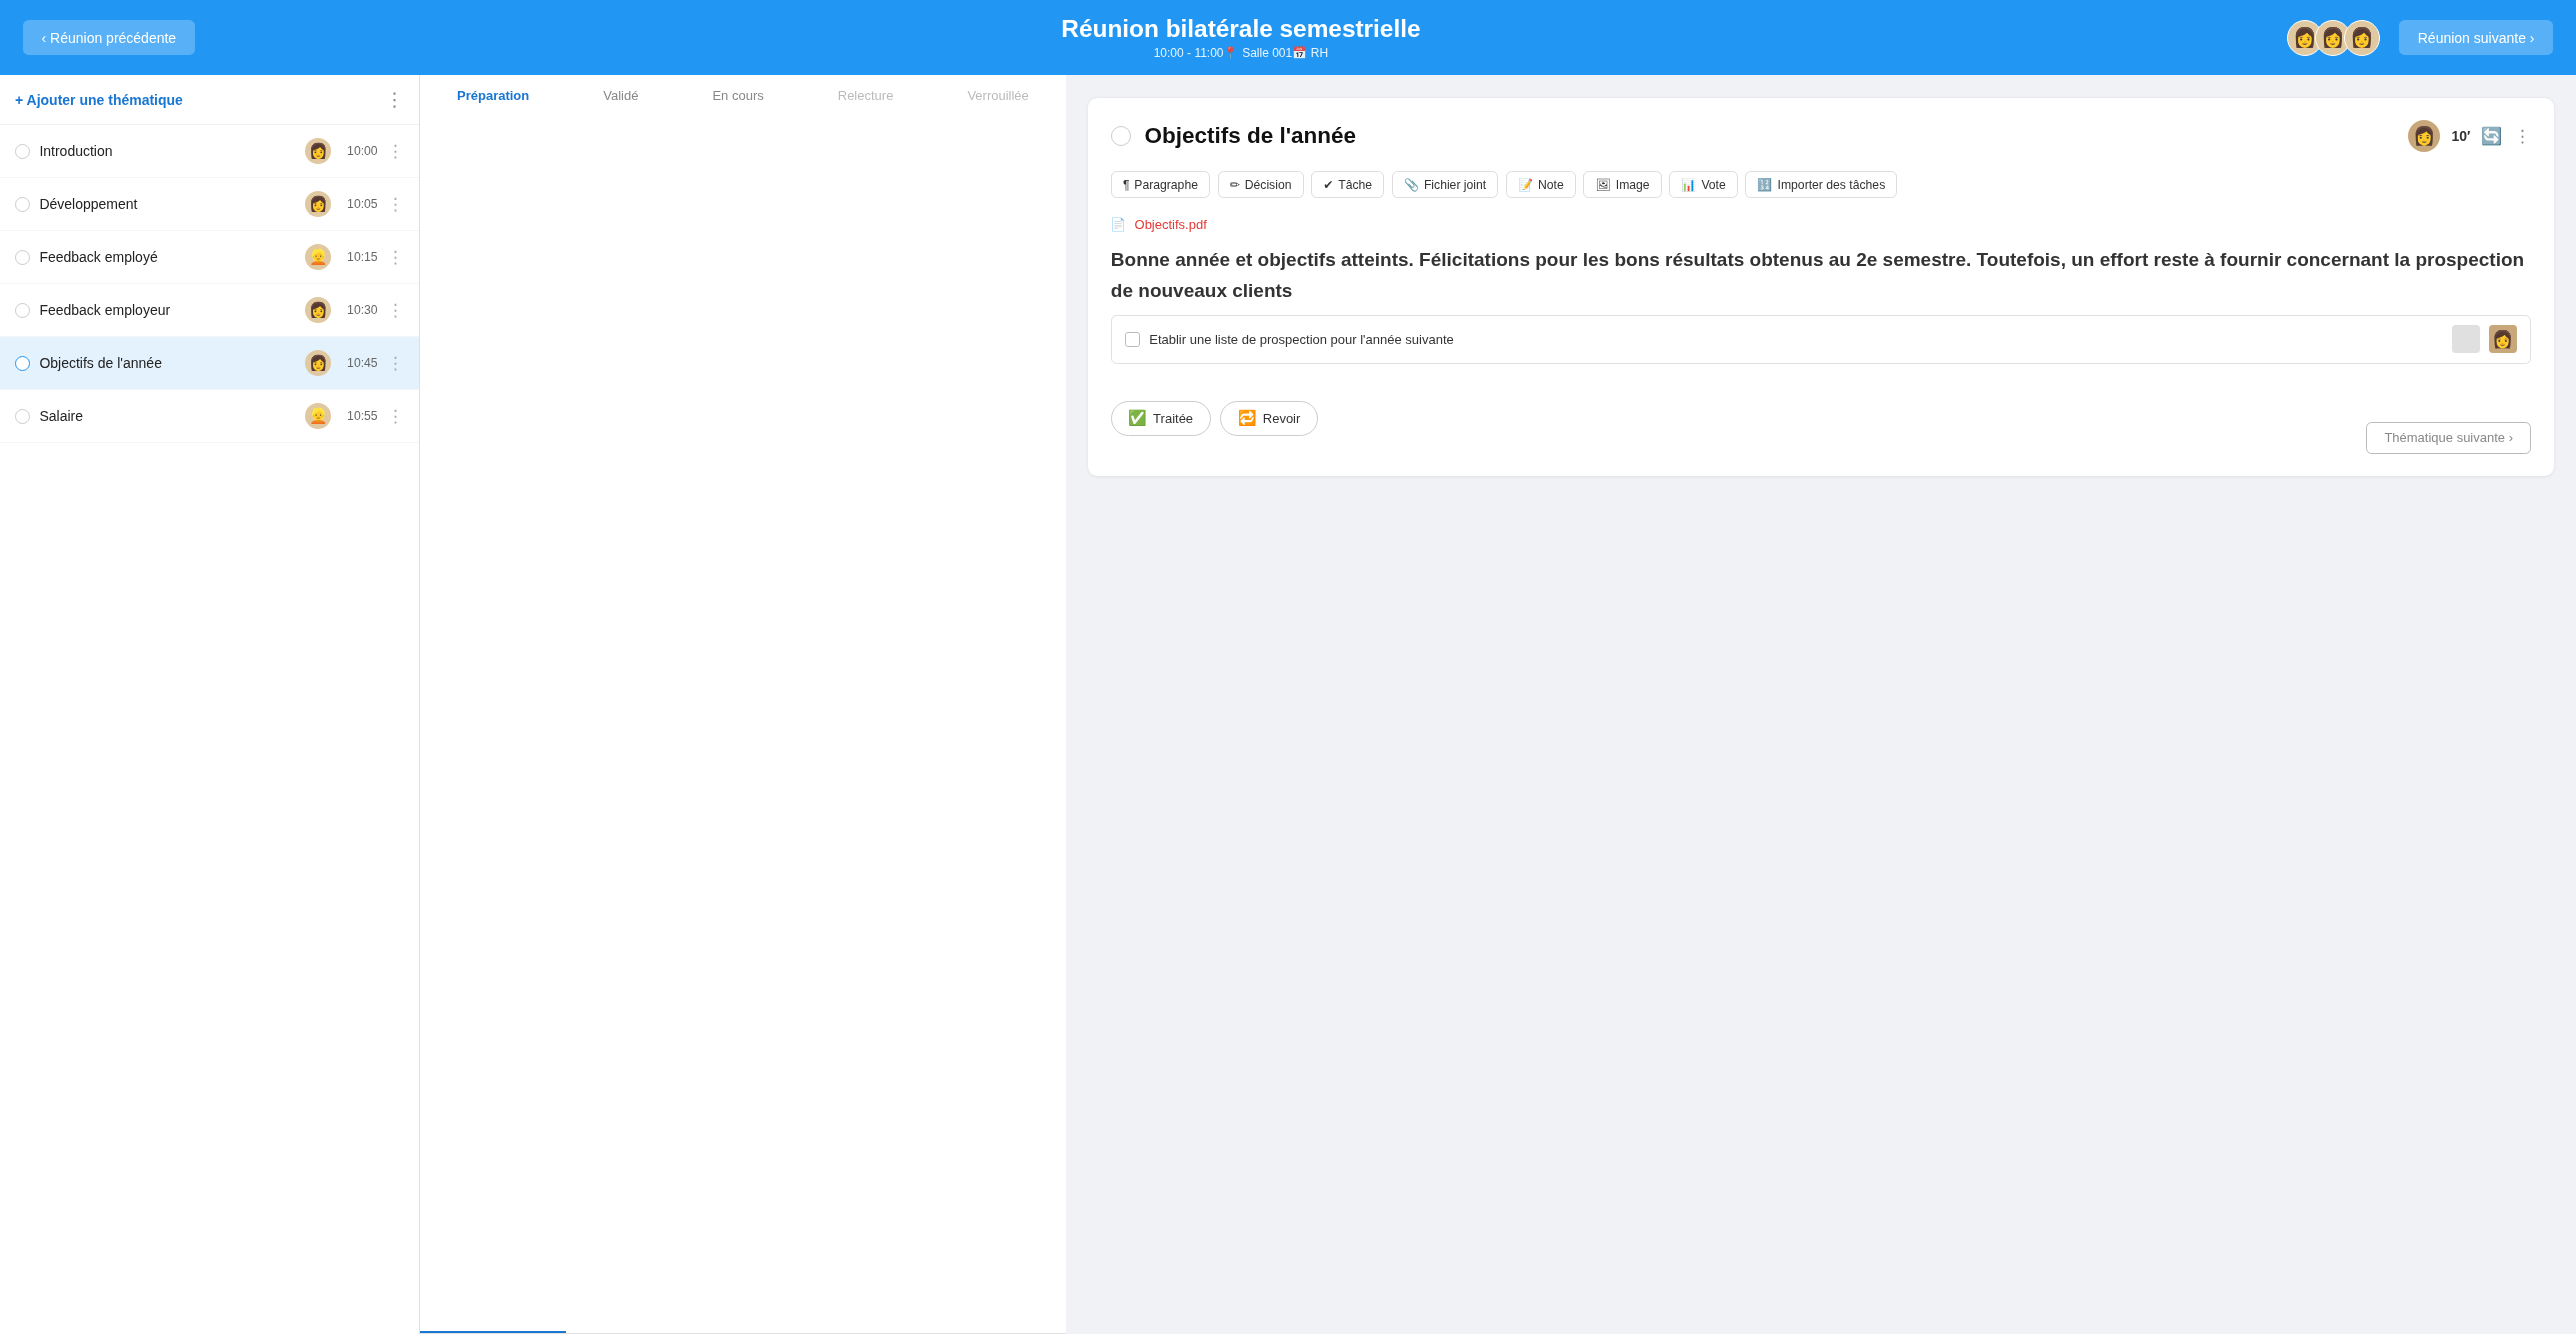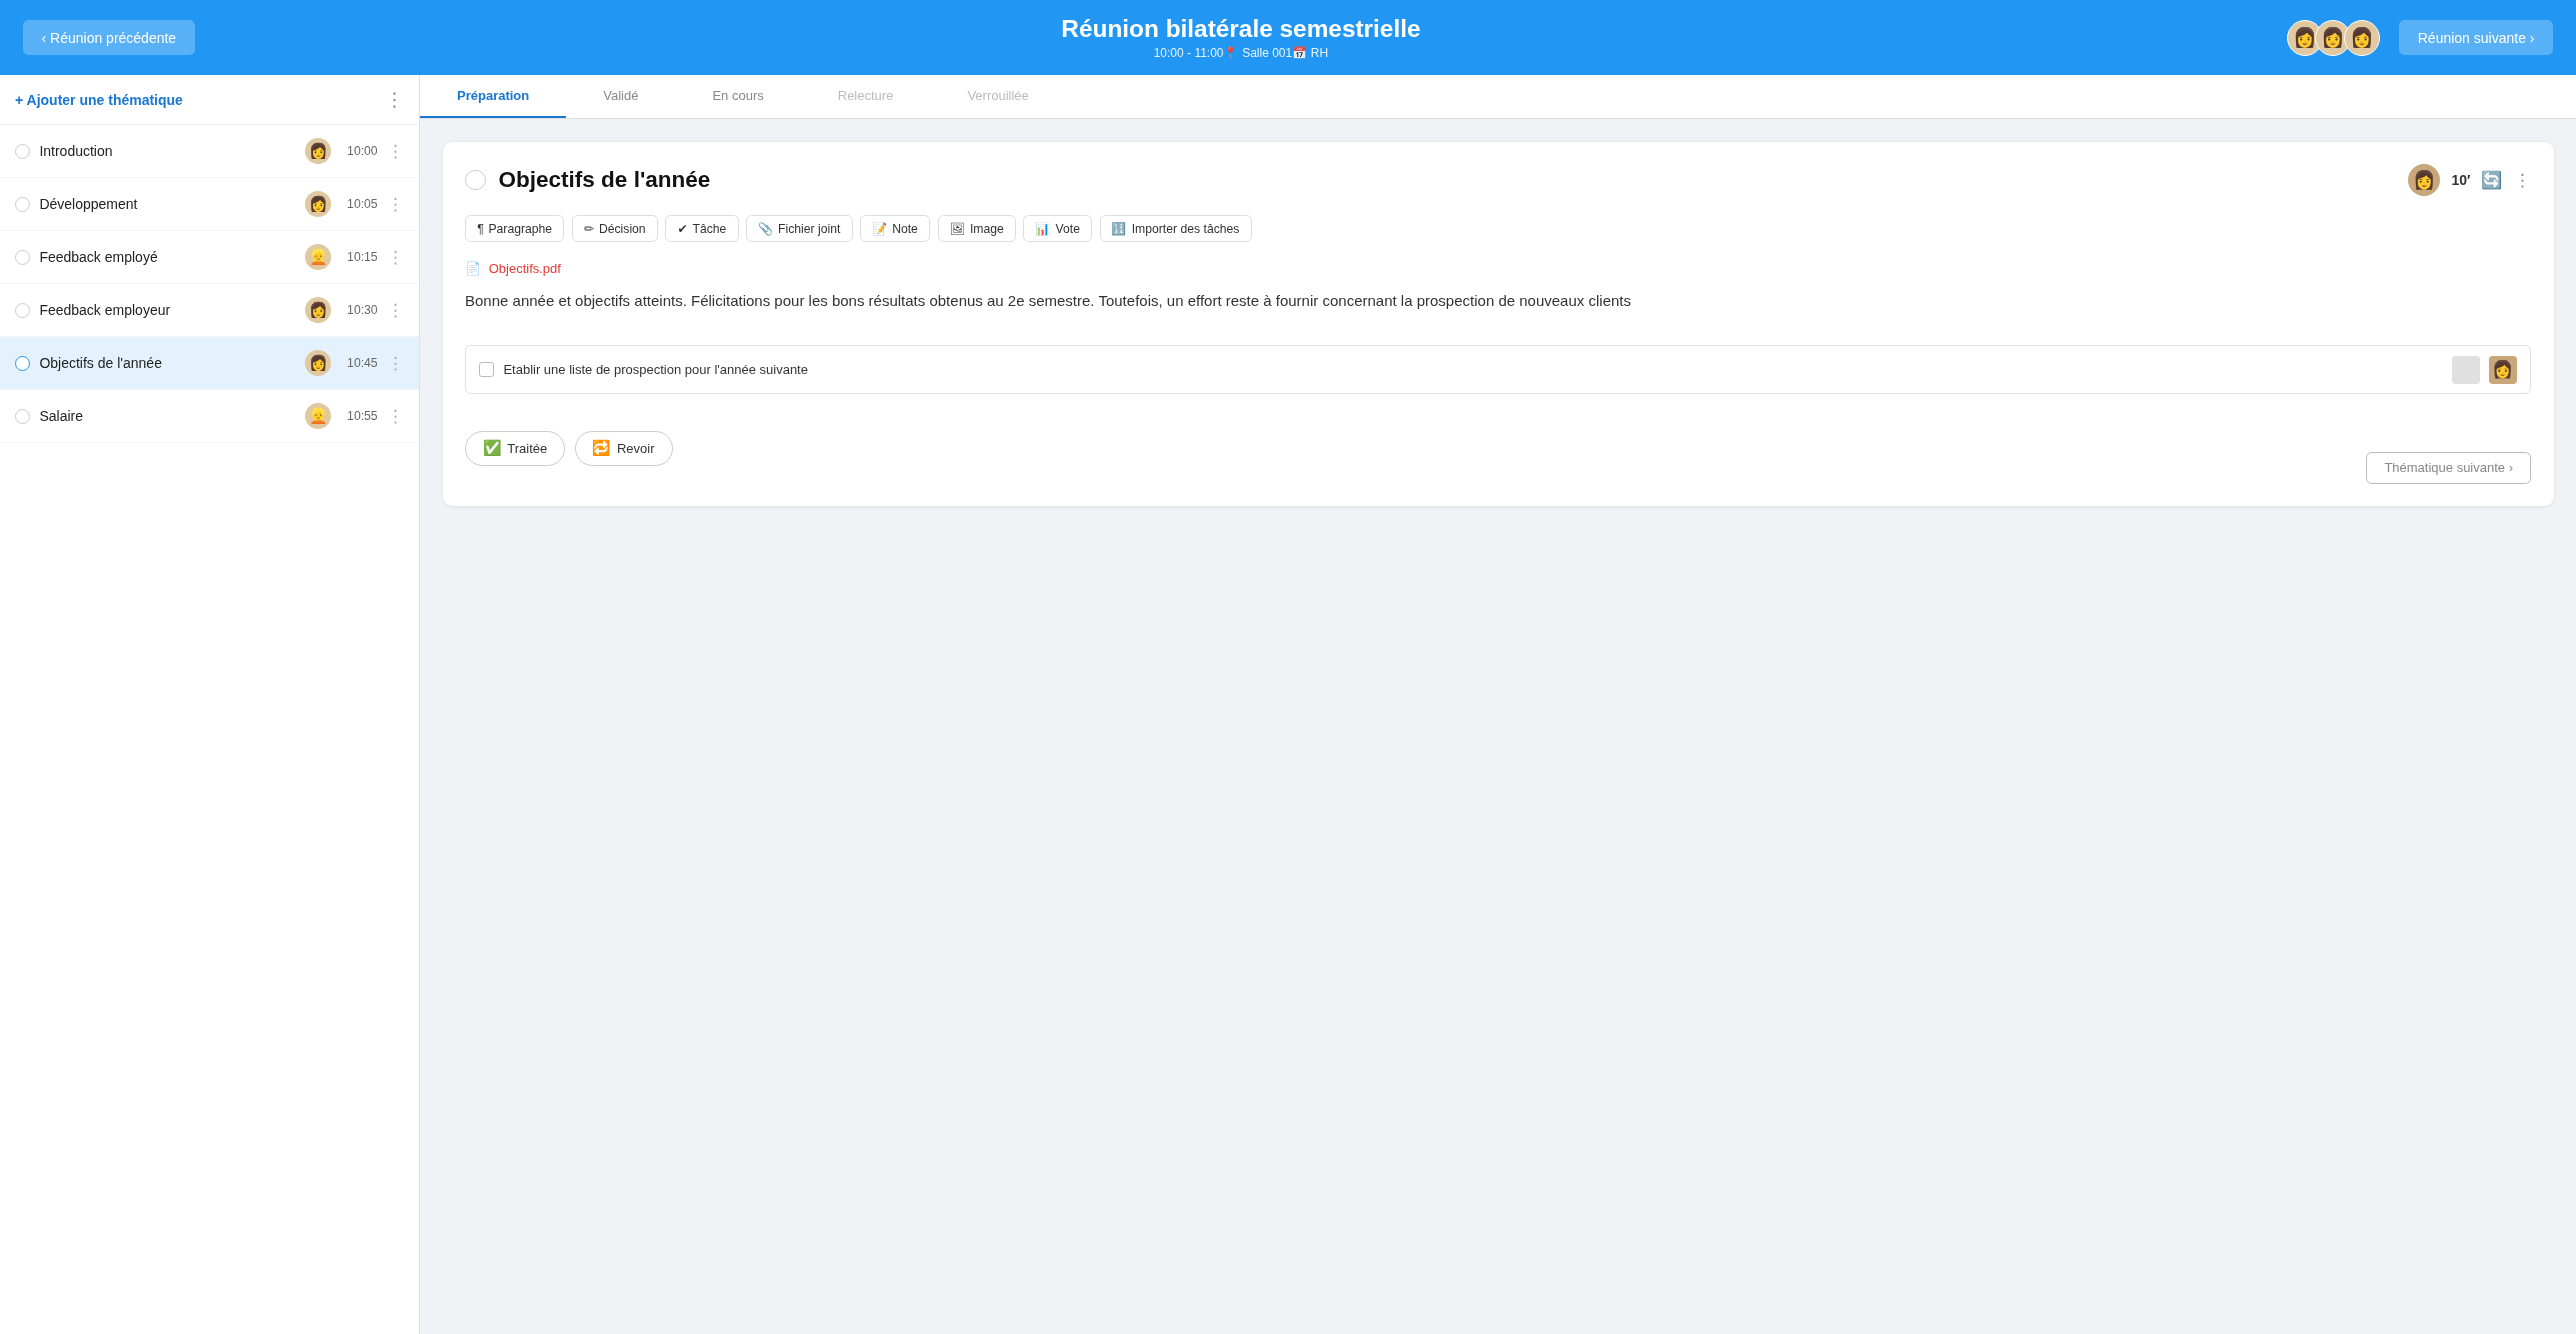--- a/index.html
+++ b/index.html
@@ -164,21 +164,21 @@
       border: none;
       cursor: pointer;
       color: #aaa;
       font-size: 17px;
     }
 
     
     .content-area {
       flex: 1;
       display: flex;
-      flex-direction: column;
+      flex-direction: row;
       overflow: hidden;
     }
 
     
     .tabs-bar {
       background: white;
       display: flex;
       border-bottom: 0.9px solid #e0e0e0;
     }
     .tab-item {
@@ -291,24 +291,25 @@
       display: flex;
       align-items: center;
       gap: 7.5px;
       margin-bottom: 13px;
       font-size: 13px;
       color: #E53935;
     }
 
     
     .card-body-text {
-      font-size: 15px;
+      font-size: 19px;
       color: #333;
       line-height: 1.6;
-      margin-bottom: 32px;
+      margin-bottom: 9px;
+      font-weight: bold;
     }
 
     
     .task-row {
       display: flex;
       align-items: center;
       border: 1.4px solid #e0e0e0;
       border-radius: 5.6px;
       padding: 9.4px 13px;
       gap: 9.4px;

